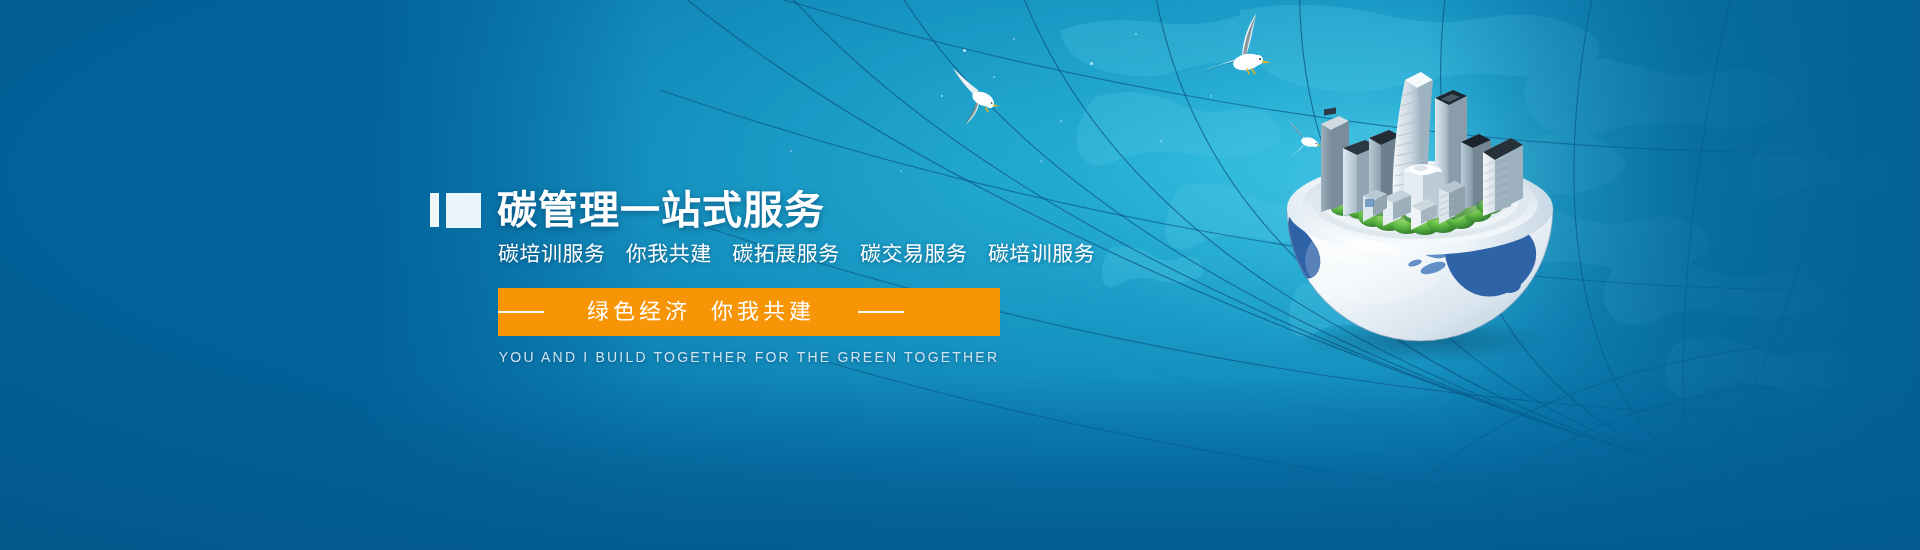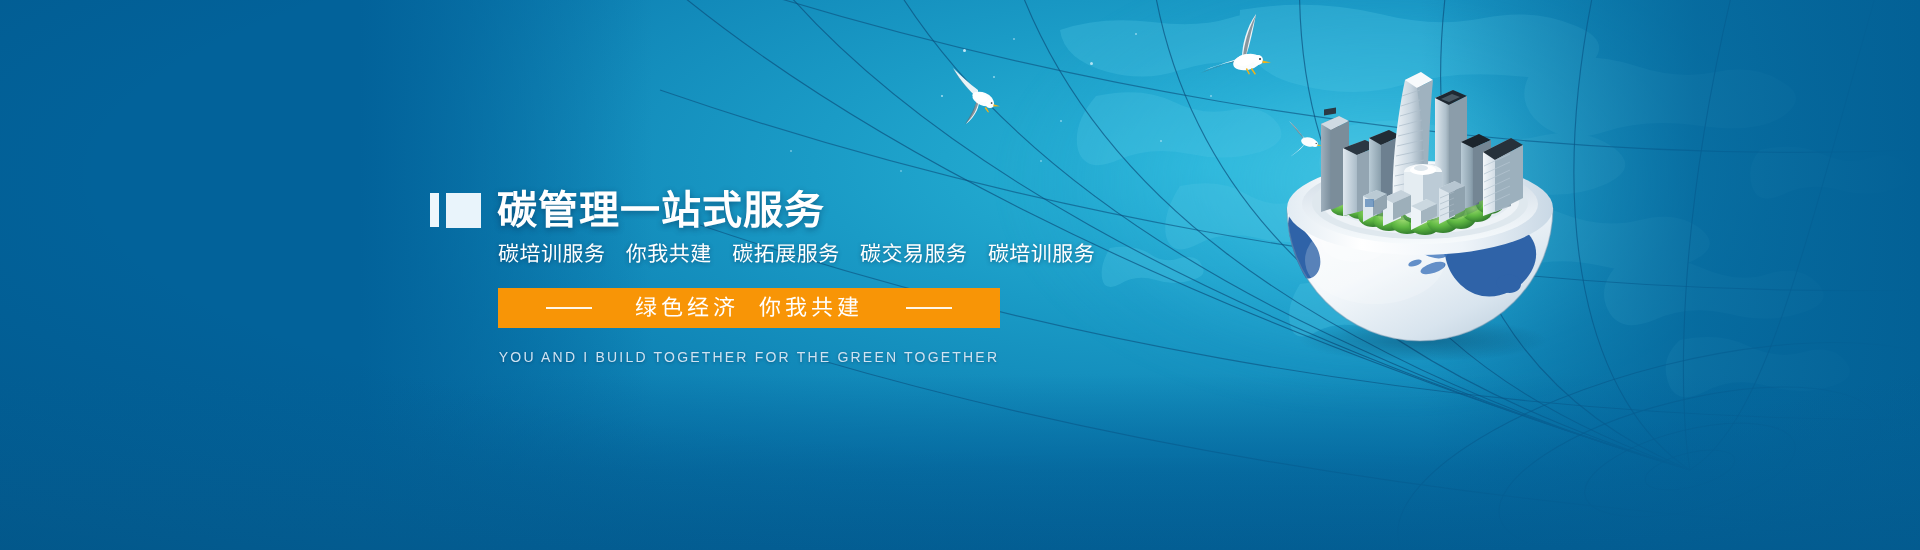--- a/index.html
+++ b/index.html
@@ -69,23 +69,23 @@
     position:absolute;left:498px;top:243px;
     color:#ffffff;font-size:21px;line-height:1;
     letter-spacing:0.5px;white-space:nowrap;
     text-shadow:0 1px 4px rgba(0,35,70,.45);
   }
   .subtitle span{margin-right:14px;}
   .subtitle span:last-child{margin-right:0;}
 
   .orange-bar{
     position:absolute;left:498px;top:288px;
-    width:502px;height:40px;
+    width:502px;height:48px;
     background:#f89506;
-    display:flex;align-items:center;justify-content:center;
+    display:flex;align-items:center;justify-content:flex-start;
     gap:43px;
   }
   .obar-line{width:46px;height:2px;background:#fff7e8;flex:none;}
   .obar-text{
     color:#ffffff;font-size:22px;line-height:1;
     letter-spacing:4px;white-space:nowrap;font-weight:normal;
   }
   .obar-text em{font-style:normal;margin-left:20px;}
 
   .tagline{

